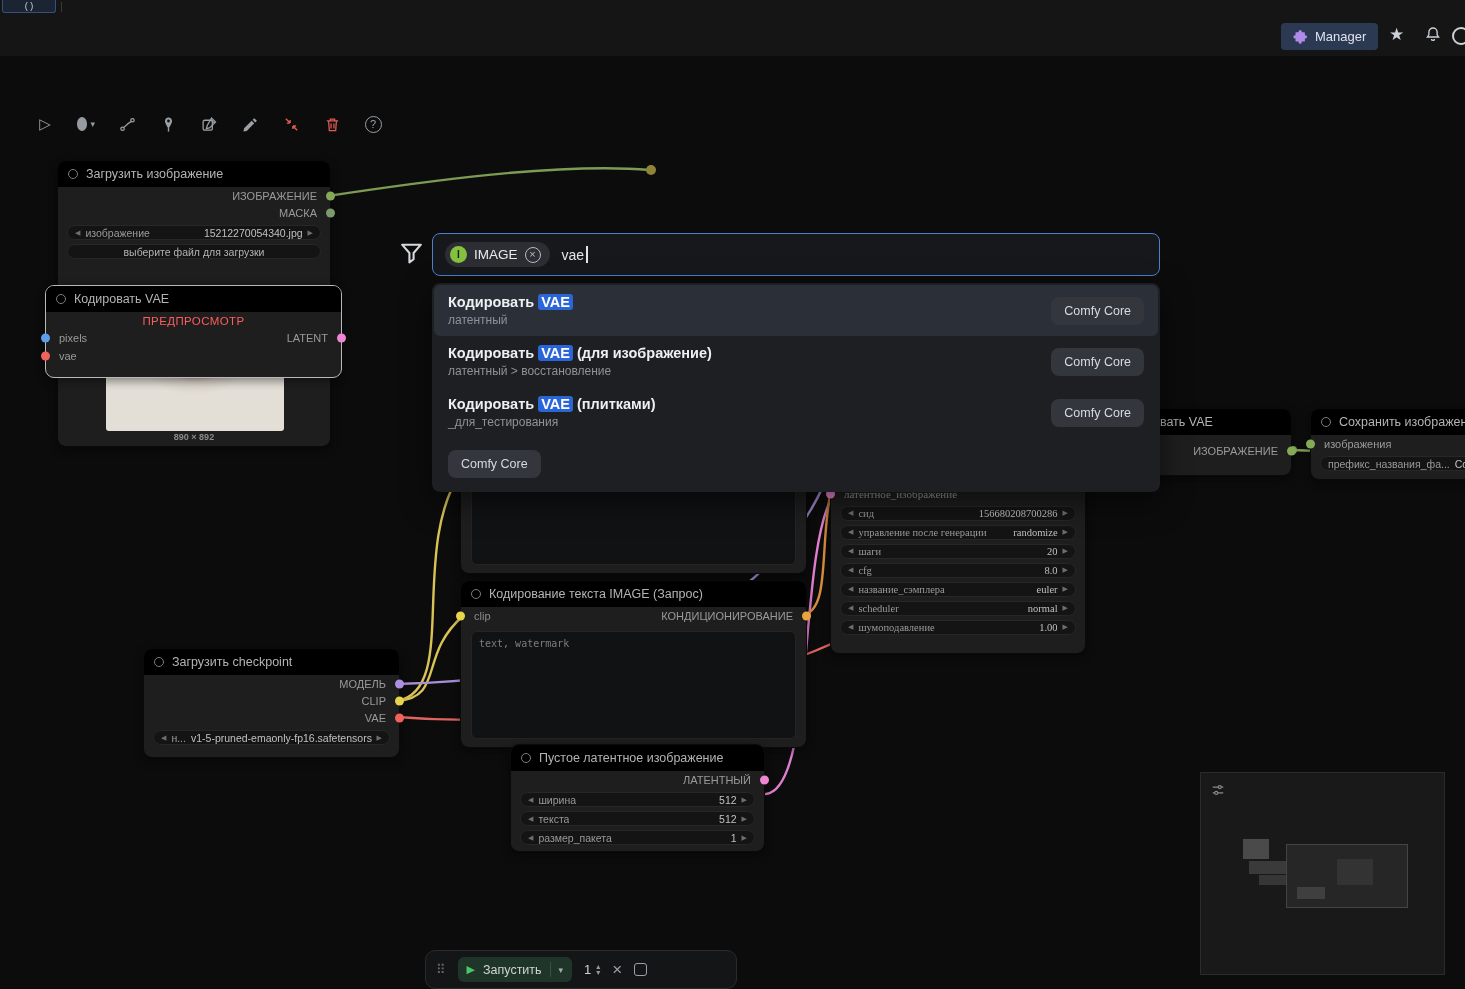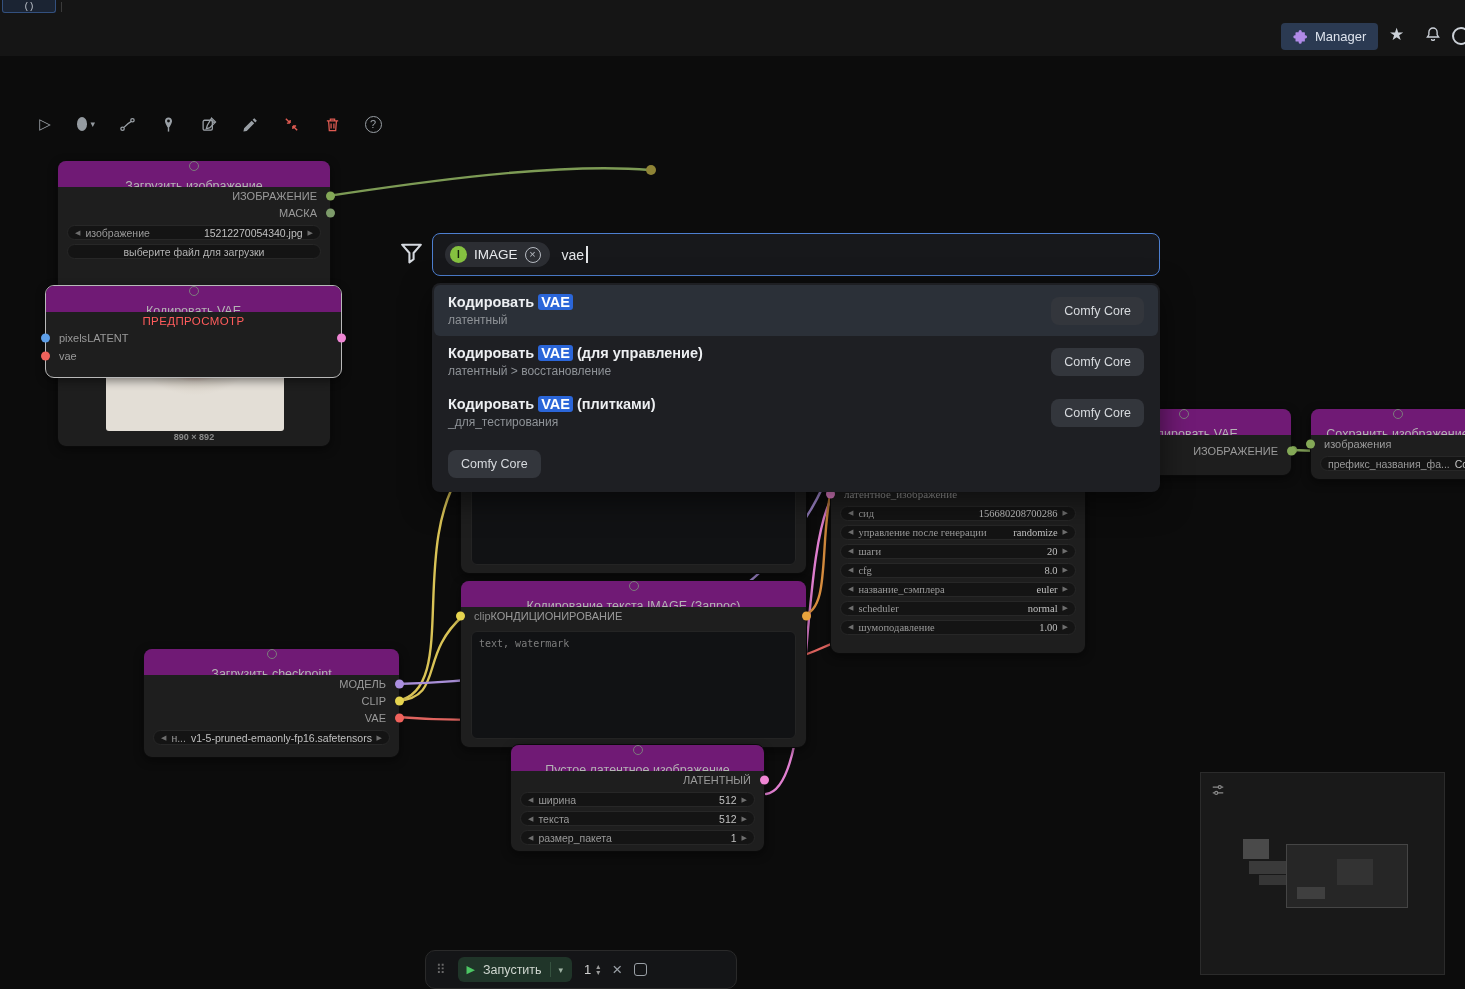--- a/index.html
+++ b/index.html
@@ -28,27 +28,27 @@
   .help-circle { width:17px; height:17px; border:1.6px solid #9aa0a6; border-radius:50%;
     font-size:11px; display:flex; align-items:center; justify-content:center; color:#9aa0a6;}
   .dot-chevron { display:flex; align-items:center; gap:3px; }
   .dot-chevron .ball { width:14px; height:14px; border-radius:50%; background:#959ba1; }
   .dot-chevron .cv { font-size:9px; color:#959ba1; }
   
   .node { position:absolute; background:#1e1e1e; border:1px solid #0a0a0a; border-radius:9px;
     box-shadow:0 3px 10px rgba(0,0,0,.45); z-index:10; color:#9e9e9e; }
   .node.selected { border-color:#b9b9b9; }
   .titlebar { height:26px; display:flex; align-items:center; gap:8px; padding:0 10px;
-    background:#701a75; border-radius:8px 8px 0 0; color:#b4b4b4; font-size:12.5px; white-space:nowrap; overflow:hidden;flex-direction:column;}
+    background:#000000; border-radius:8px 8px 0 0; color:#b4b4b4; font-size:12.5px; white-space:nowrap; overflow:hidden;}
   .cdot { flex:0 0 auto; width:10px; height:10px; border:1.5px solid #7c7c7c; border-radius:50%; }
   .slot { position:relative; height:17px; display:flex; align-items:center; font-size:11px; color:#9a9a9a; }
   .slot.out { justify-content:flex-end; padding-right:13px; }
   .slot.in  { justify-content:flex-start; padding-left:13px; }
   .slot-duo { position:relative; height:18px; display:flex; align-items:center;
-    justify-content:flex-start; font-size:11px; color:#9a9a9a; padding:0 13px;}
+    justify-content:space-between; font-size:11px; color:#9a9a9a; padding:0 13px;}
   .pdot { position:absolute; top:50%; width:9px; height:9px; border-radius:50%; transform:translateY(-50%); cursor:crosshair;}
   .pdot.r { right:-5px; } .pdot.l { left:-5px; }
   .c-image { background:#84a957; } .c-mask { background:#7d9b6a; }
   .c-blue { background:#5d9ee8; } .c-vae { background:#f0625c; }
   .c-latent { background:#ef86d4; } .c-model { background:#ab8fe0; }
   .c-clip { background:#e6d44f; } .c-cond { background:#e8a33d; }
   .widget { height:15px; margin:4px 9px; background:#141414; border:1px solid #272727;
     border-radius:8px; display:flex; align-items:center; padding:0 7px; gap:5px;
     font-size:10.5px; color:#9a9a9a; cursor:pointer;}
   .warr { color:#6e6e6e; font-size:7px; line-height:1; flex:0 0 auto; }
@@ -425,21 +425,21 @@
   <div class="results">
     <div class="rrow selected">
       <div>
         <div class="rtitle"><span>Кодировать </span><span class="match">VAE</span><span></span></div>
         <div class="rsub">латентный</div>
       </div>
       <span class="core-badge">Comfy Core</span>
     </div>
     <div class="rrow">
       <div>
-        <div class="rtitle"><span>Кодировать </span><span class="match">VAE</span><span> (для управление)</span></div>
+        <div class="rtitle"><span>Кодировать </span><span class="match">VAE</span><span> (для изображение)</span></div>
         <div class="rsub">латентный &gt; восстановление</div>
       </div>
       <span class="core-badge">Comfy Core</span>
     </div>
     <div class="rrow">
       <div>
         <div class="rtitle"><span>Кодировать </span><span class="match">VAE</span><span> (плитками)</span></div>
         <div class="rsub">_для_тестирования</div>
       </div>
       <span class="core-badge">Comfy Core</span>

